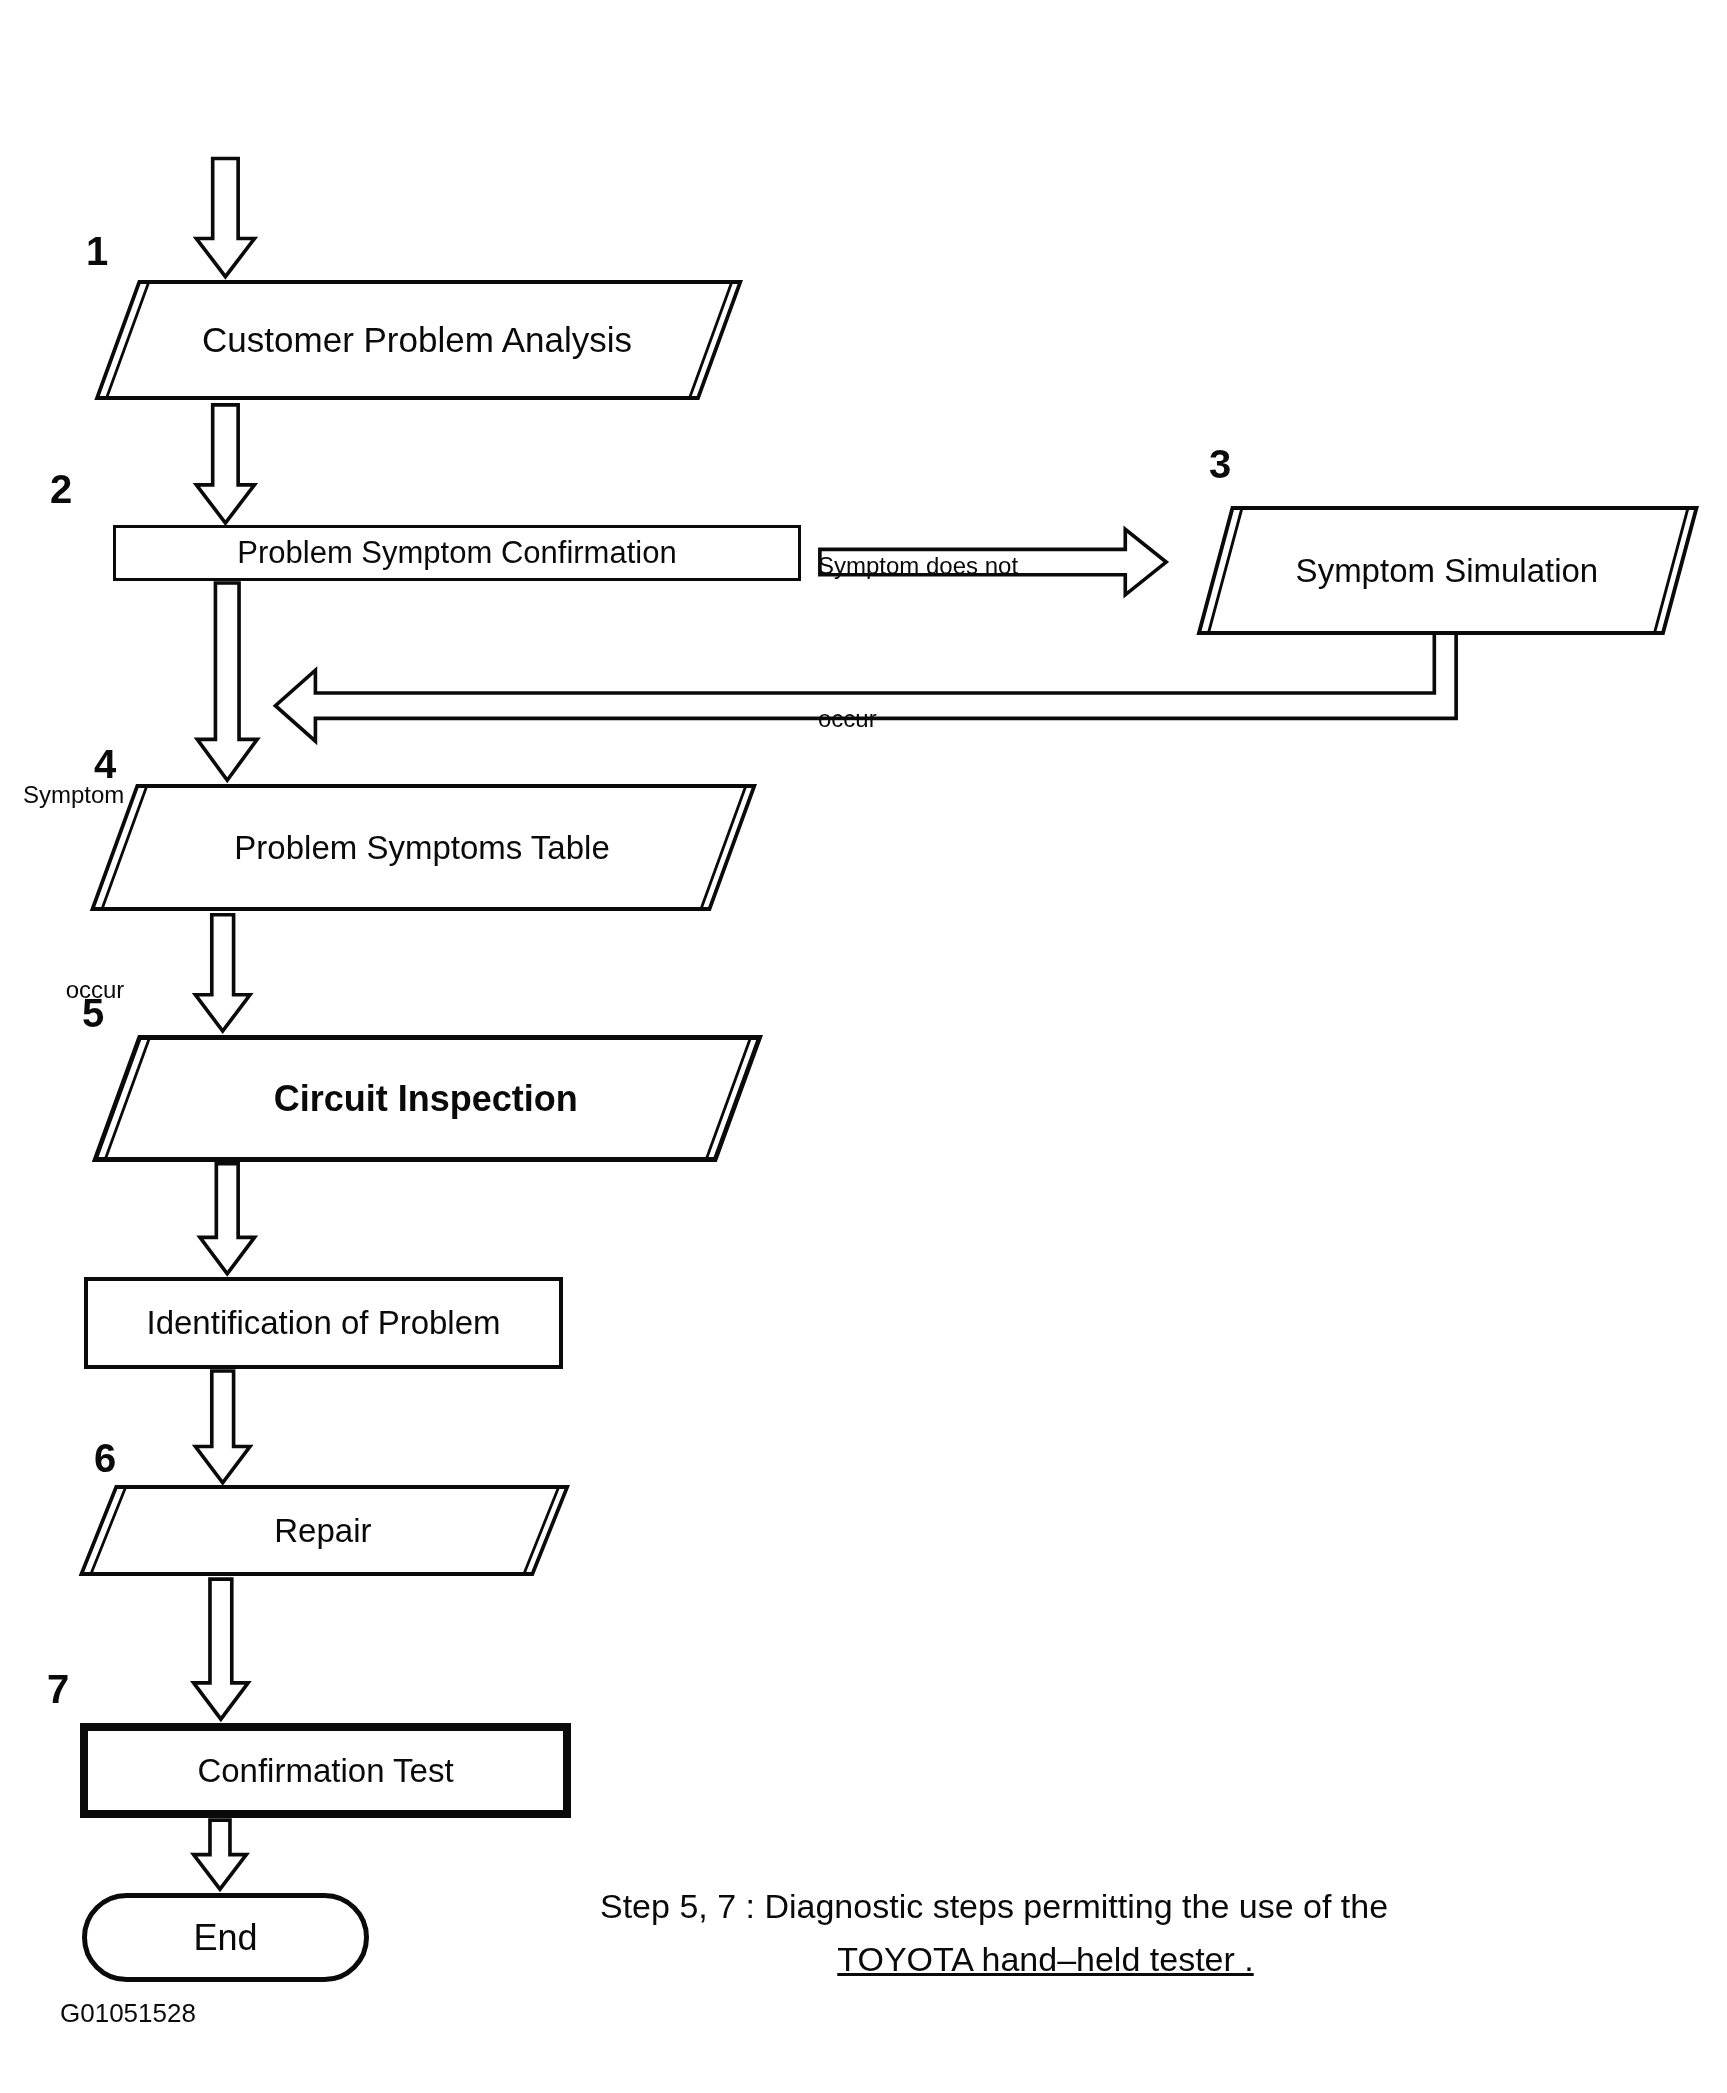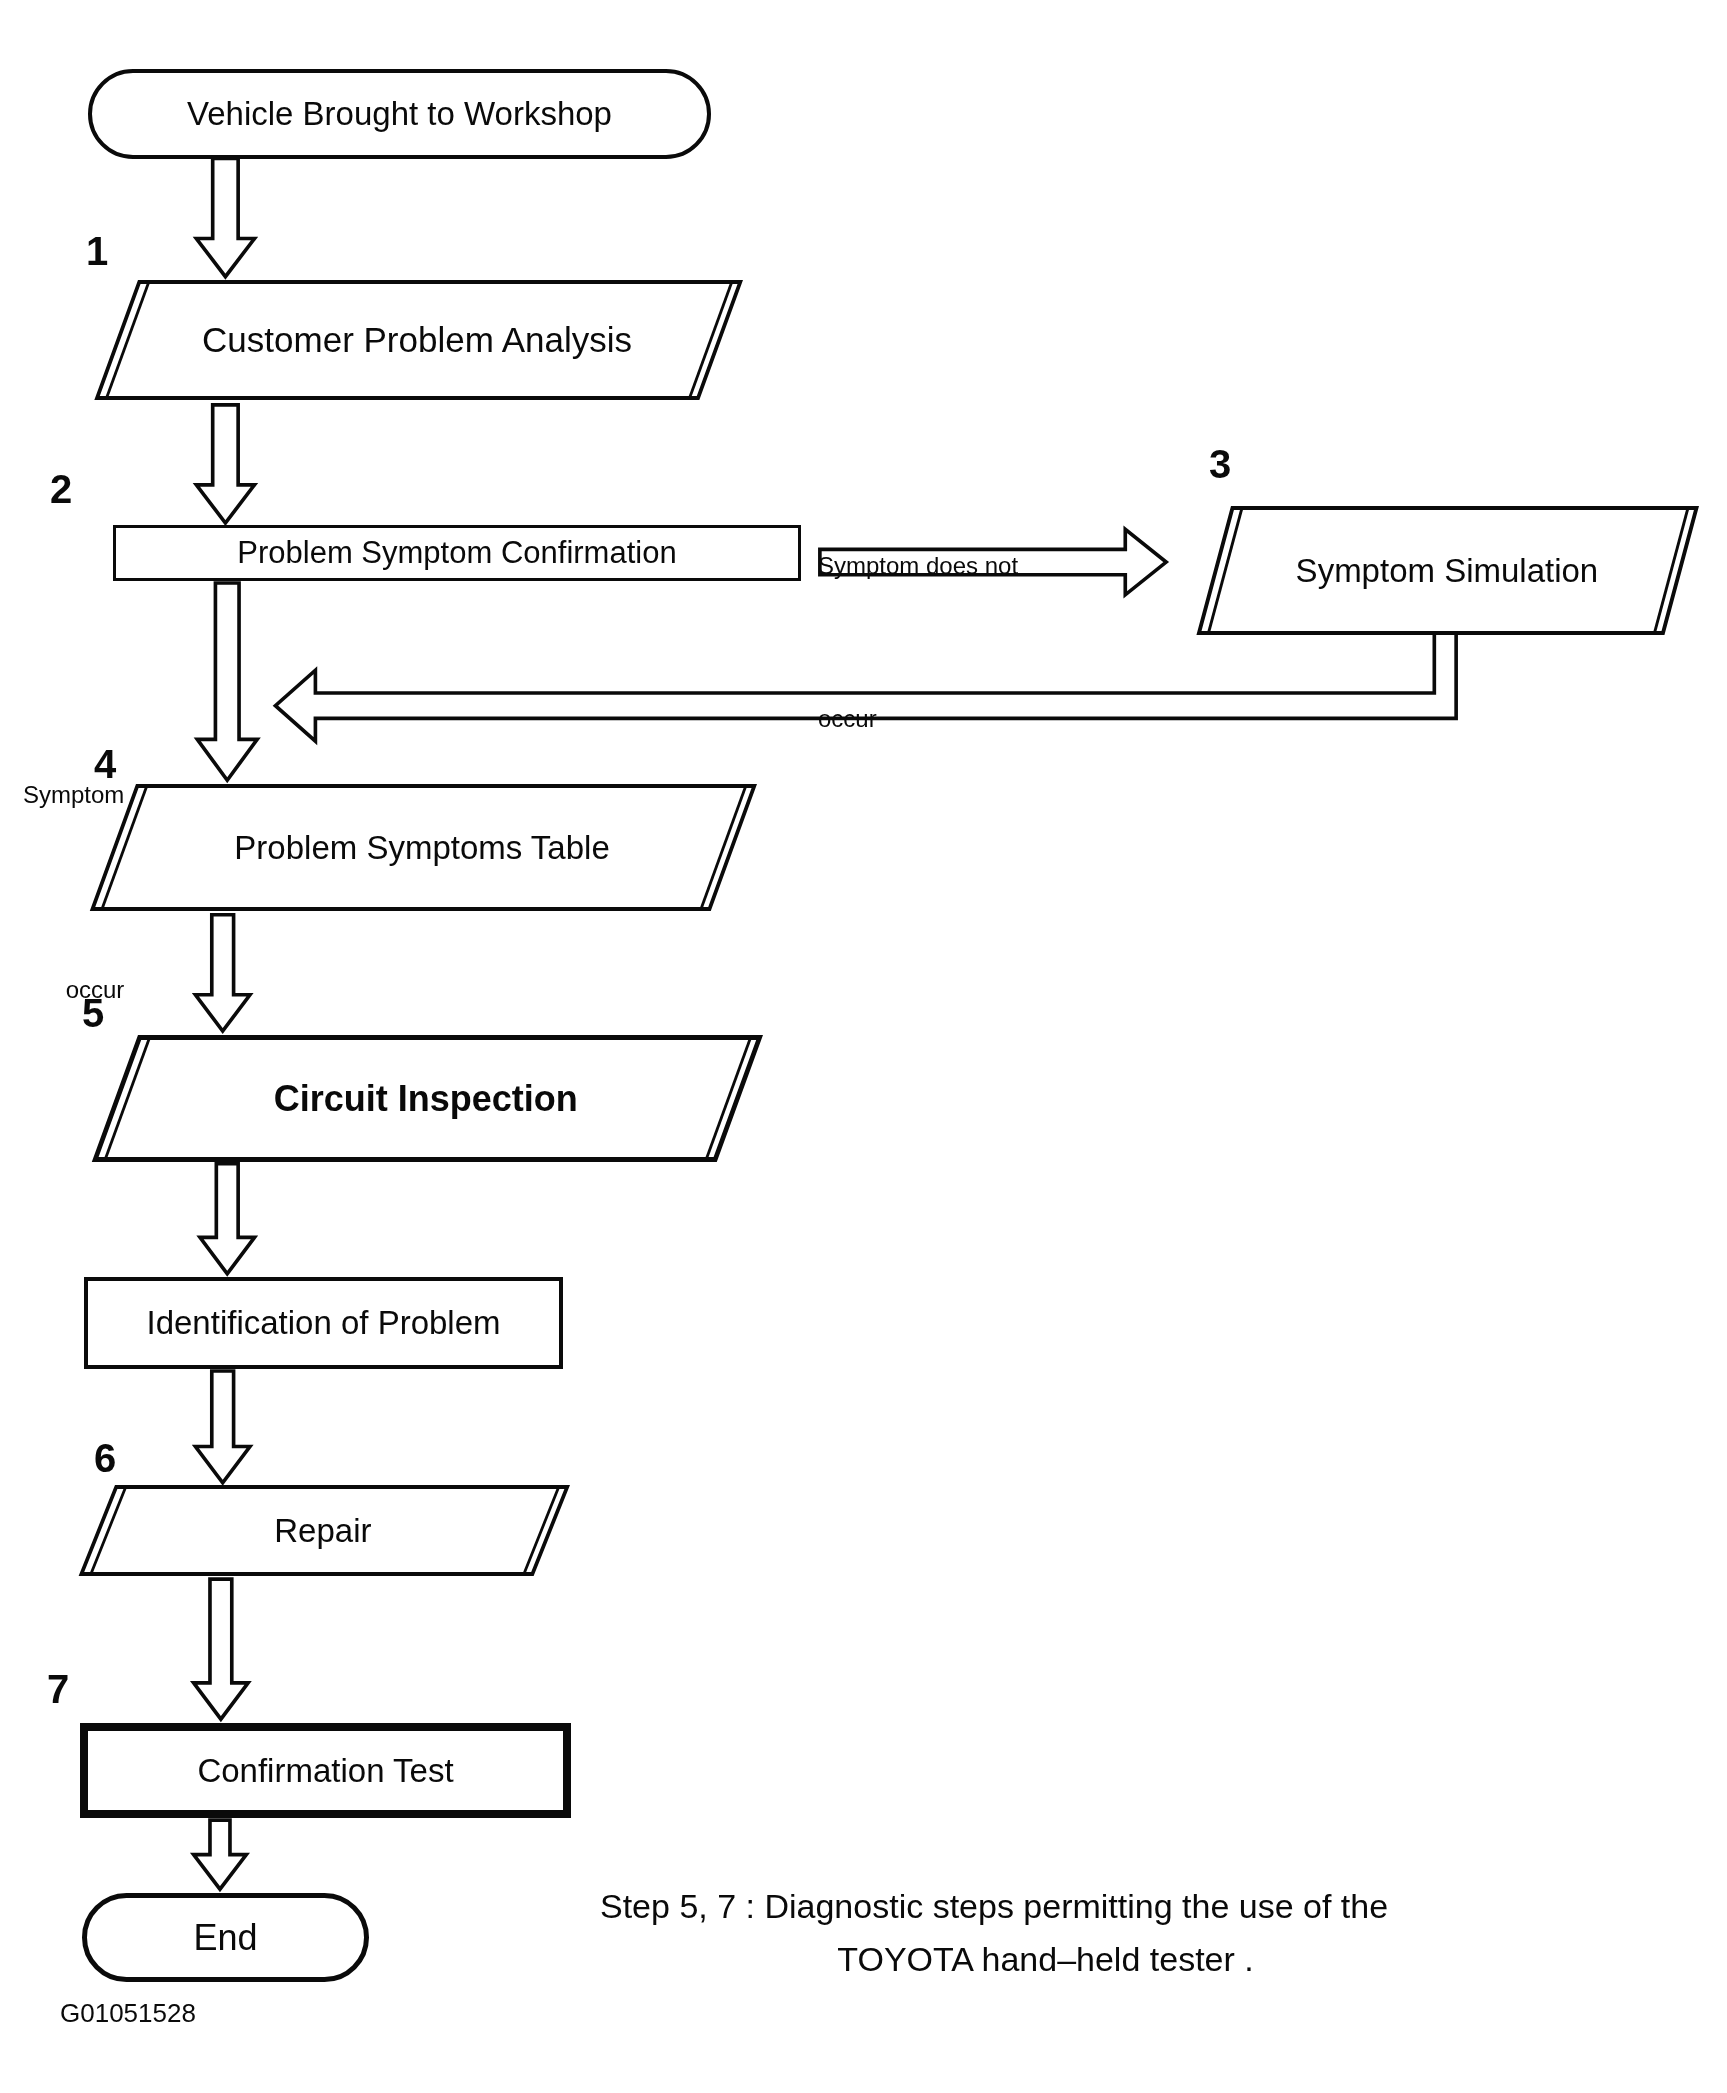--- a/index.html
+++ b/index.html
@@ -52,23 +52,20 @@
     <polygon class="conn" points="237,641 263,641 263,813 283,813 250,858 217,813 237,813"></polygon>
     <polygon class="conn" points="902,604 1238,604 1238,582 1283,618 1238,654 1238,632 902,632"></polygon>
     <polygon class="conn" points="1578,694 1602,694 1602,790 347,790 347,815 303,776 347,737 347,762 1578,762"></polygon>
     <polygon class="conn" points="233,1006 257,1006 257,1094 275,1094 245,1134 215,1094 233,1094"></polygon>
     <polygon class="conn" points="238,1280 262,1280 262,1361 280,1361 250,1401 220,1361 238,1361"></polygon>
     <polygon class="conn" points="233,1508 257,1508 257,1591 275,1591 245,1631 215,1591 233,1591"></polygon>
     <polygon class="conn" points="231,1737 255,1737 255,1851 273,1851 243,1891 213,1851 231,1851"></polygon>
     <polygon class="conn" points="231,2002 253,2002 253,2040 271,2040 242,2078 213,2040 231,2040"></polygon>
   </svg>
 
-  <div class="shape capsule t36" style="left:88px; top:69px; width:623px; height:90px;">
-    <span>Vehicle Brought to Workshop</span>
-  </div>
 
   <div class="num" style="left:86px; top:229px;">1</div>
   <div class="shape para" style="left:138px; top:280px; width:605px; height:120px; transform:skewX(-20deg);">
     <div class="dbl"></div>
     <div class="lbl t38" style="left:-22px; right:22px; transform:skewX(20deg);">Customer Problem Analysis</div>
   </div>
 
   <div class="num" style="left:50px; top:467px;">2</div>
   <div class="shape rect t34" style="left:88px; top:525px; width:688px; height:56px;">
     <span>Problem Symptom Confirmation</span>
@@ -117,16 +114,16 @@
     <span>End</span>
   </div>
 
   <div class="shape rect-thick t36" style="left:80px; top:1723px; width:491px; height:95px;">
     <span>Confirmation Test</span>
   </div>
 
   <div class="figcode" style="left:60px; top:1998px;">G01051528</div>
 
   <div class="footnote-line" style="left:600px; top:1887px;">Step 5, 7 : Diagnostic steps permitting the use of the</div>
-  <div class="footnote-line" style="left:600px; top:1940px; width:891px; text-align:center;">TOYOTA hand–held tester .</div>
+  <div class="footnote-line" style="left:600px; top:1940px; width:891px; text-align:center;text-decoration:underline;">TOYOTA hand–held tester .</div>
 
 </div>
 
 
 </body></html>

